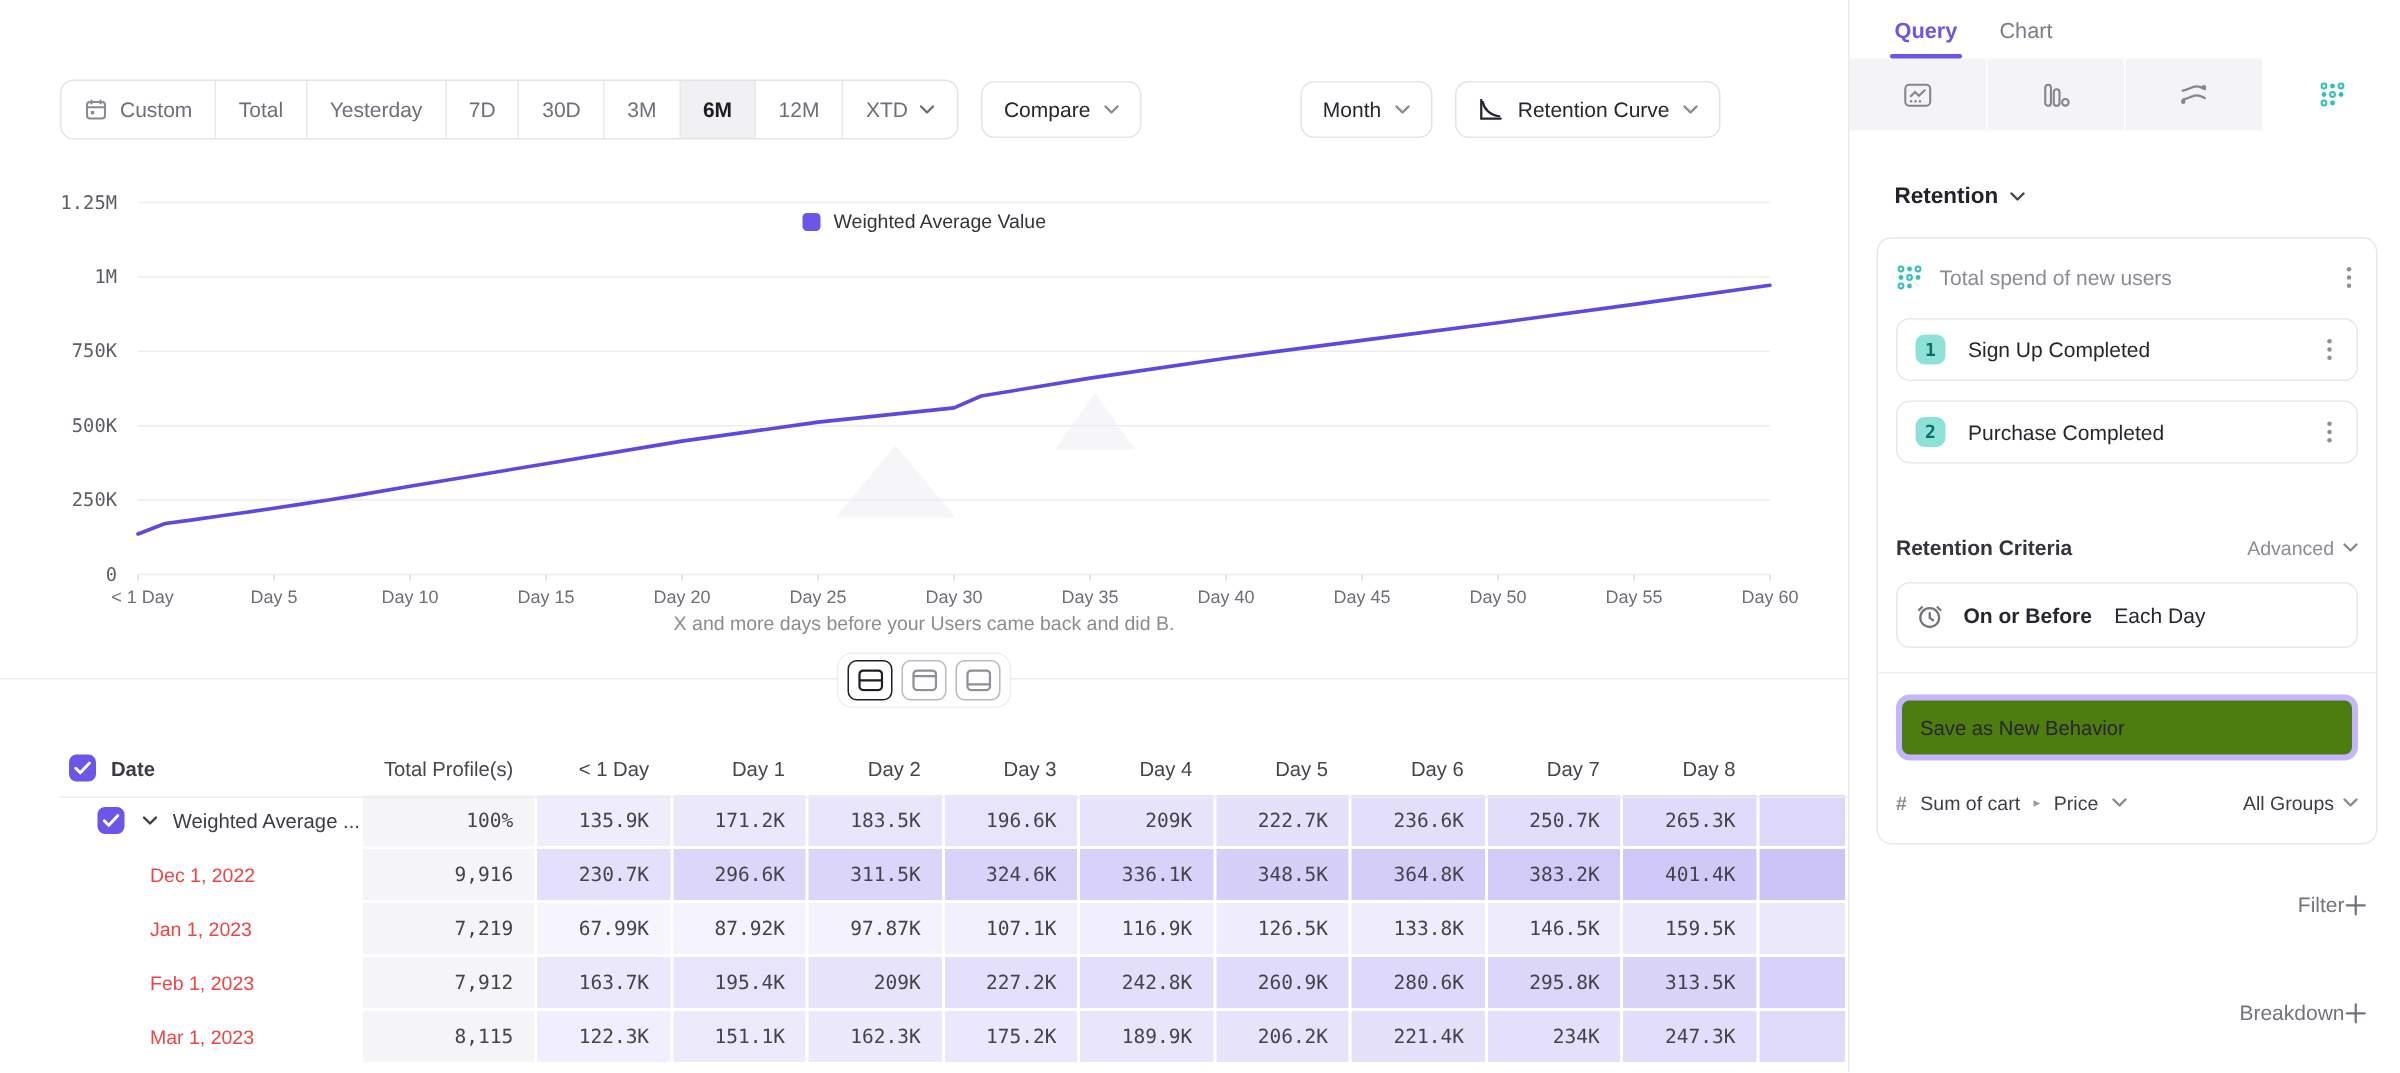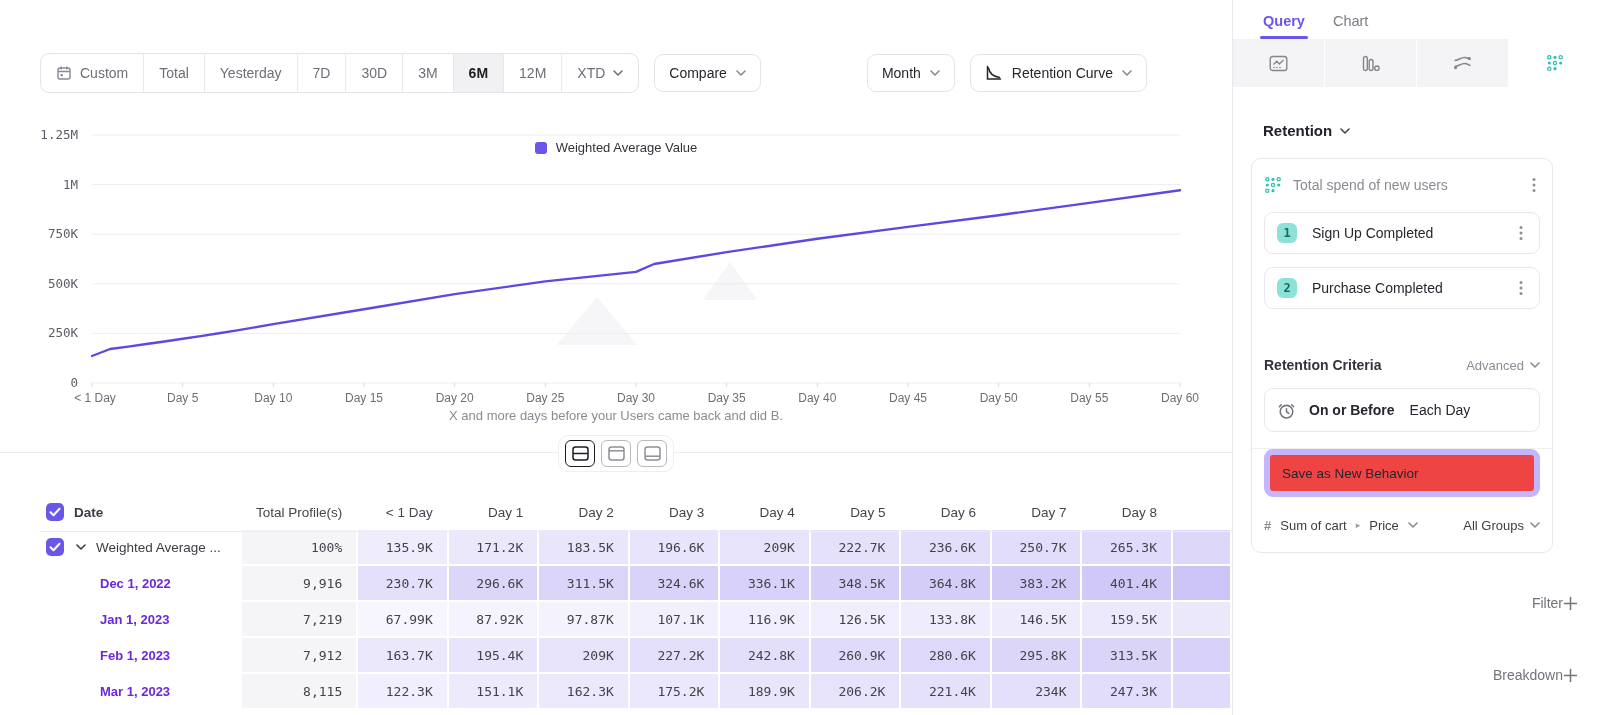--- a/index.html
+++ b/index.html
@@ -30,53 +30,53 @@
 
   
   .table-wrap{position:absolute;top:494px;left:40px;width:1192px;height:221px;overflow:hidden;}
   .head-div{position:absolute;top:531px;left:40px;width:1192px;height:1px;background:#ececef;}
   table.rt{border-collapse:separate;border-spacing:2px;table-layout:fixed;}
   .rt th{height:32px;font-size:13.5px;font-weight:500;color:#45454e;text-align:right;padding:0 14px;white-space:nowrap;}
   .rt th.hdate{text-align:right;padding:0 0 0 4px;}
   .hdate .dflex{display:flex;align-items:center;font-size:14px;color:#2e2e37;font-weight:600;}
   .rt td{height:34px;font-size:13px;padding:0 14px;text-align:right;color:#43434c;white-space:nowrap;}
   .dcell{text-align:left !important;padding:0 0 0 4px !important;color:#5a5a63;}
-  .dcell .dflex{display:flex;align-items:center;}
+  .dcell .dflex{display:flex;align-items:center;justify-content:flex-end;}
   .tcell{background:#f5f5f7;}
   .cbx{width:18px;height:18px;border-radius:5px;background:var(--accent);display:inline-flex;align-items:center;justify-content:center;flex:none;cursor:pointer;}
   .expch{margin-left:12px;color:#3c3c45;display:inline-flex;cursor:pointer;}
   .rlabel{margin-left:10px;color:#3c3c45;font-size:13.5px;}
-  .ind{margin-left:54px;color:#6d28d9;font-weight:bold;}
+  .ind{margin-left:54px;color:#ef4444;}
 
   
   #sidebar{position:absolute;top:0;left:1232px;width:368px;height:715px;border-left:1px solid #e9e9ed;background:#fff;box-sizing:border-box;}
   .sb-tabs{display:flex;gap:28px;padding:13px 0 0 30px;}
   .sb-tab{font-size:14.5px;color:#7c7c86;padding-bottom:10px;position:relative;cursor:pointer;}
   .sb-tab.active{color:var(--accent);font-weight:700;}
   .sb-tab.active::after{content:"";position:absolute;left:-3px;right:-3px;bottom:0;height:3px;border-radius:2px;background:var(--accent);}
   .report-tabs{display:flex;height:48px;}
   .rtab{flex:1;display:flex;align-items:center;justify-content:center;background:#f4f4f6;border-right:1px solid #fff;color:#85858f;cursor:pointer;}
   .rtab:last-child{border-right:none;}
   .rtab.active{background:#fff;color:var(--teal);}
   .sec-head{position:absolute;top:122px;left:30px;font-size:15px;font-weight:700;color:#22222a;display:flex;gap:8px;align-items:center;cursor:pointer;}
-  .qcard{position:absolute;top:158px;left:18px;width:302px;border:1px solid #e8e8ec;border-radius:10px;padding:12px;box-sizing:border-box;background:#fff;}
+  .qcard{position:absolute;top:158px;left:18px;width:334px;border:1px solid #e8e8ec;border-radius:10px;padding:12px;box-sizing:border-box;background:#fff;}
   .bhead{display:flex;align-items:center;gap:11px;height:28px;color:#8b8b94;font-size:14px;}
   .bhead .btitle{flex:1;cursor:pointer;}
   .kebab{color:#8f8f98;cursor:pointer;display:inline-flex;padding:2px 4px;}
   .evrow{display:flex;align-items:center;gap:15px;height:40px;border:1px solid #e8e8ec;border-radius:9px;margin-top:13px;padding:0 12px;cursor:pointer;background:#fff;}
   .badge{width:20px;height:20px;border-radius:6px;background:var(--teal-bg);color:var(--teal-tx);font-size:12px;font-weight:700;display:flex;align-items:center;justify-content:center;font-family:"DejaVu Sans Mono",monospace;}
   .evlabel{flex:1;font-size:14px;color:#26262e;}
   .crit{display:flex;align-items:center;margin-top:48px;}
   .clabel{font-size:14px;font-weight:700;color:#33333c;flex:1;}
   .adv{display:flex;gap:6px;align-items:center;font-size:13px;color:#8b8b94;cursor:pointer;}
   .condrow{display:flex;align-items:center;gap:13px;height:42px;border:1px solid #e8e8ec;border-radius:9px;margin-top:15px;padding:0 12px;color:#73737c;cursor:pointer;}
   .cond{font-size:14px;font-weight:700;color:#26262e;}
   .tf{font-size:14px;color:#26262e;margin-left:2px;}
   .carddiv{height:1px;background:#efeff2;margin:16px -12px 0;}
-  .savebtn{height:36px;border:6px solid #c4b5fd;border-radius:9px;display:flex;align-items:center;padding:0 12px;font-size:13.5px;font-weight:500;color:#26262e;cursor:pointer;background:#ef4444;}
+  .savebtn{margin-top:14px;height:36px;border:4px solid #c4b5fd;border-radius:9px;display:flex;align-items:center;padding:0 12px;font-size:13.5px;font-weight:500;color:#26262e;cursor:pointer;background:#4d7c0f;}
   .measure{display:flex;align-items:center;gap:9px;margin-top:13px;height:30px;font-size:13px;color:#3d3d46;cursor:pointer;}
   .hash{color:#8b8b94;font-weight:700;}
   .sep{color:#9a9aa3;font-size:9px;}
   .groups{margin-left:auto;display:flex;gap:6px;align-items:center;}
   .addrow{position:absolute;left:30px;right:22px;display:flex;align-items:center;justify-content:flex-end;font-size:14px;color:#73737c;}
   .plus{color:#73737c;cursor:pointer;display:inline-flex;}
 </style>
 </head>
 <body>
 

